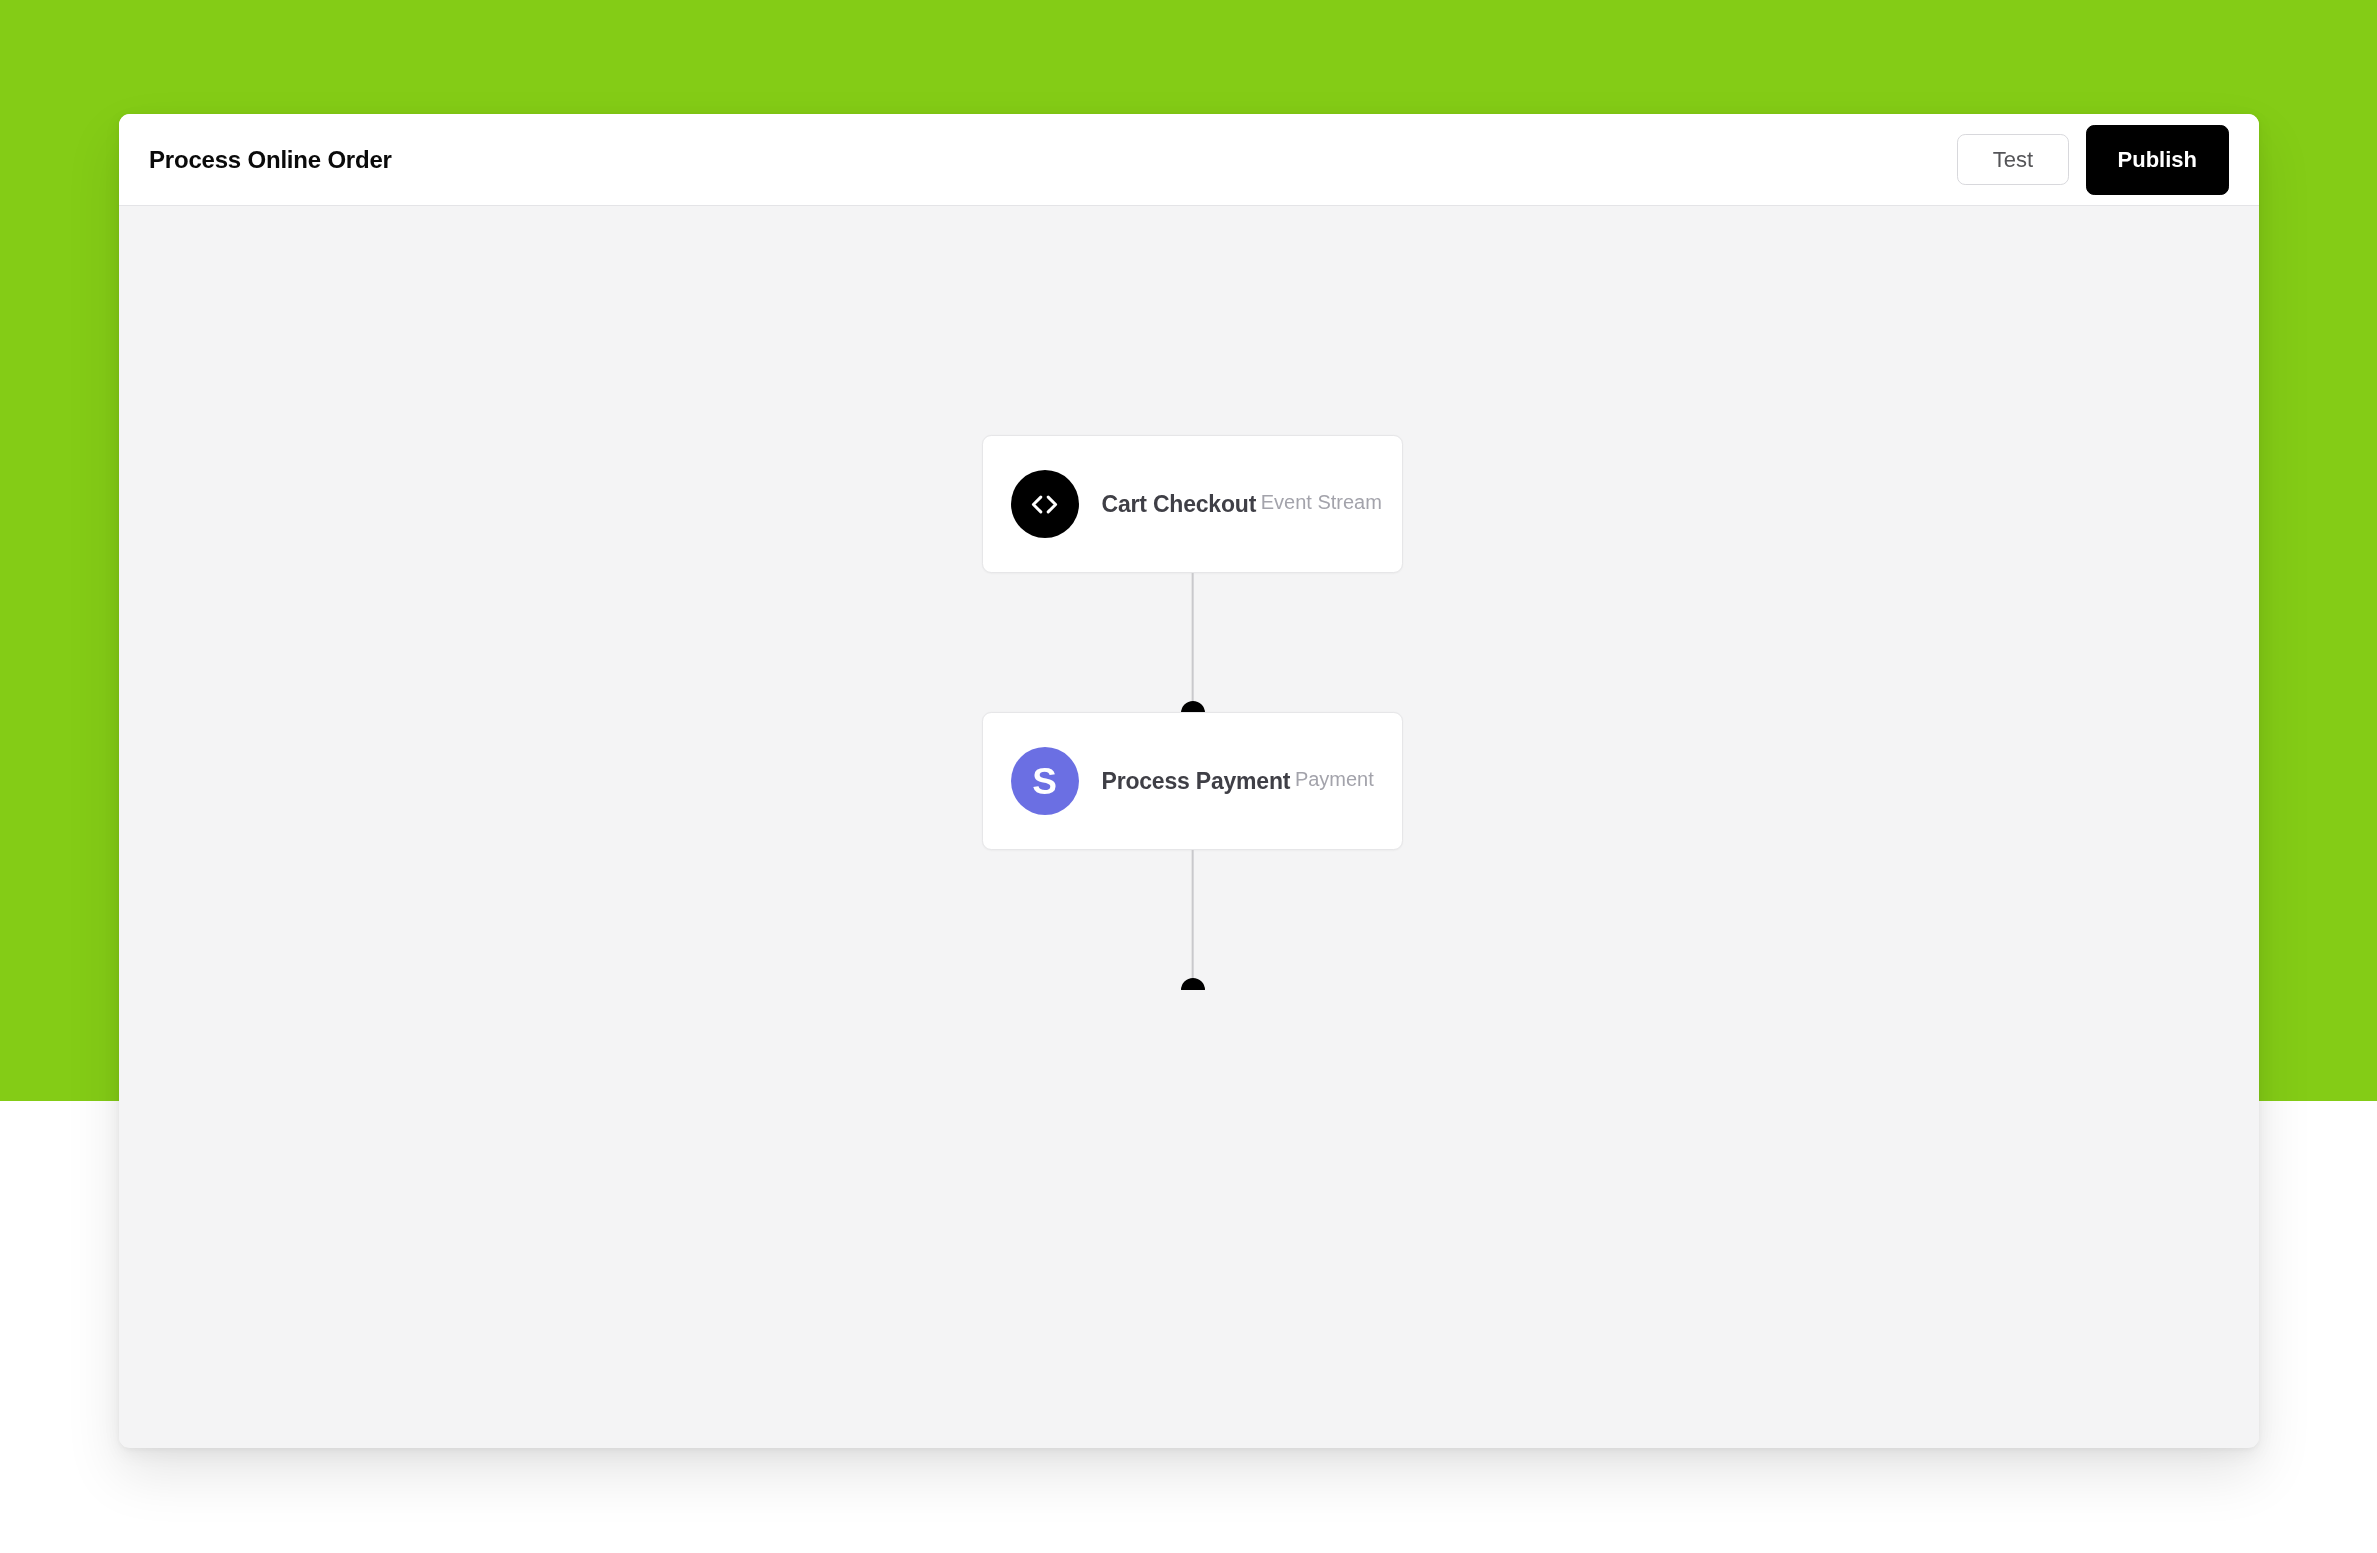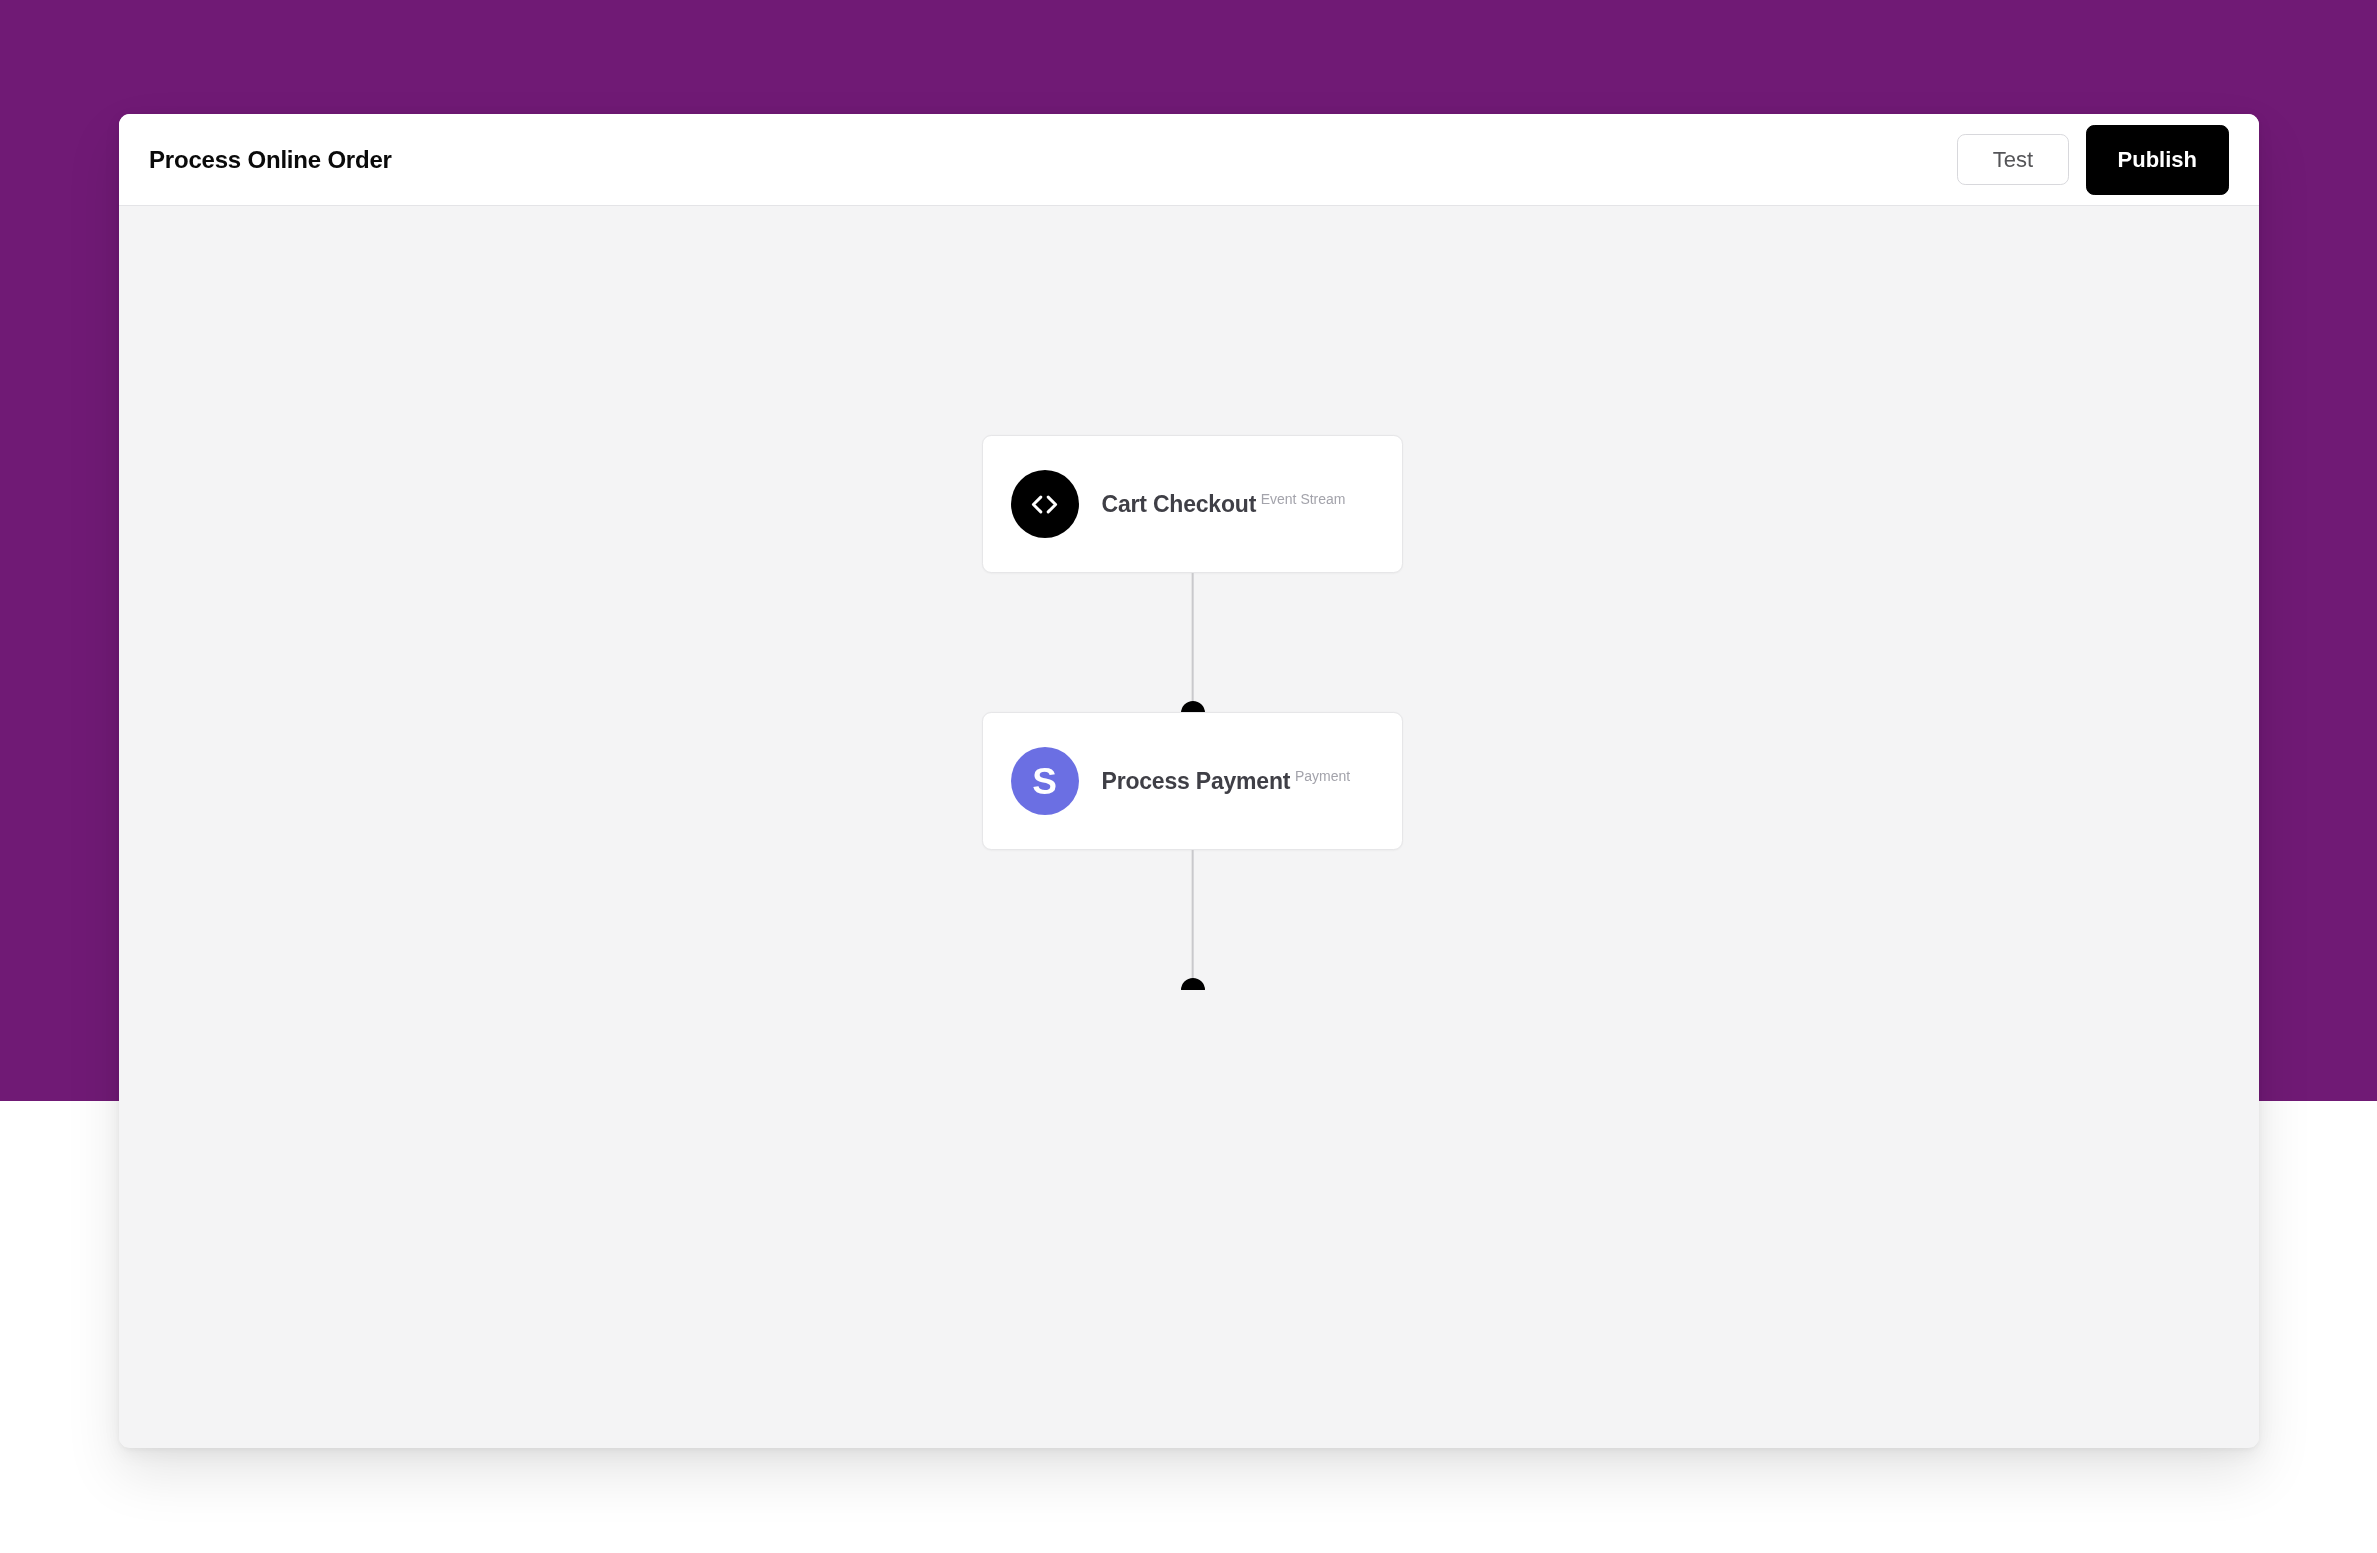--- a/index.html
+++ b/index.html
@@ -9,21 +9,21 @@
     height: 1553px;
     background: #ffffff;
     font-family: "Liberation Sans", sans-serif;
     overflow: hidden;
   }
 
   .page {
     position: relative;
     width: 2377px;
     height: 1101px;
-    background: #701a75;
+    background: #84cc16;
   }
 
   
   .window {
     position: absolute;
     left: 119px;
     top: 114px;
     width: 2140px;
     height: 1334px;
     background: #f4f4f5;
@@ -145,21 +145,21 @@
 
   .node-title {
     font-size: 23px;
     font-weight: bold;
     color: #3f3f46;
     letter-spacing: -0.2px;
     white-space: nowrap;
   }
 
   .node-subtitle {
-    font-size: 14px;
+    font-size: 20px;
     color: #a3a3ab;
     white-space: nowrap;
   }
 
   
   .connector {
     position: relative;
     height: 139px;
     width: 421px;
   }

